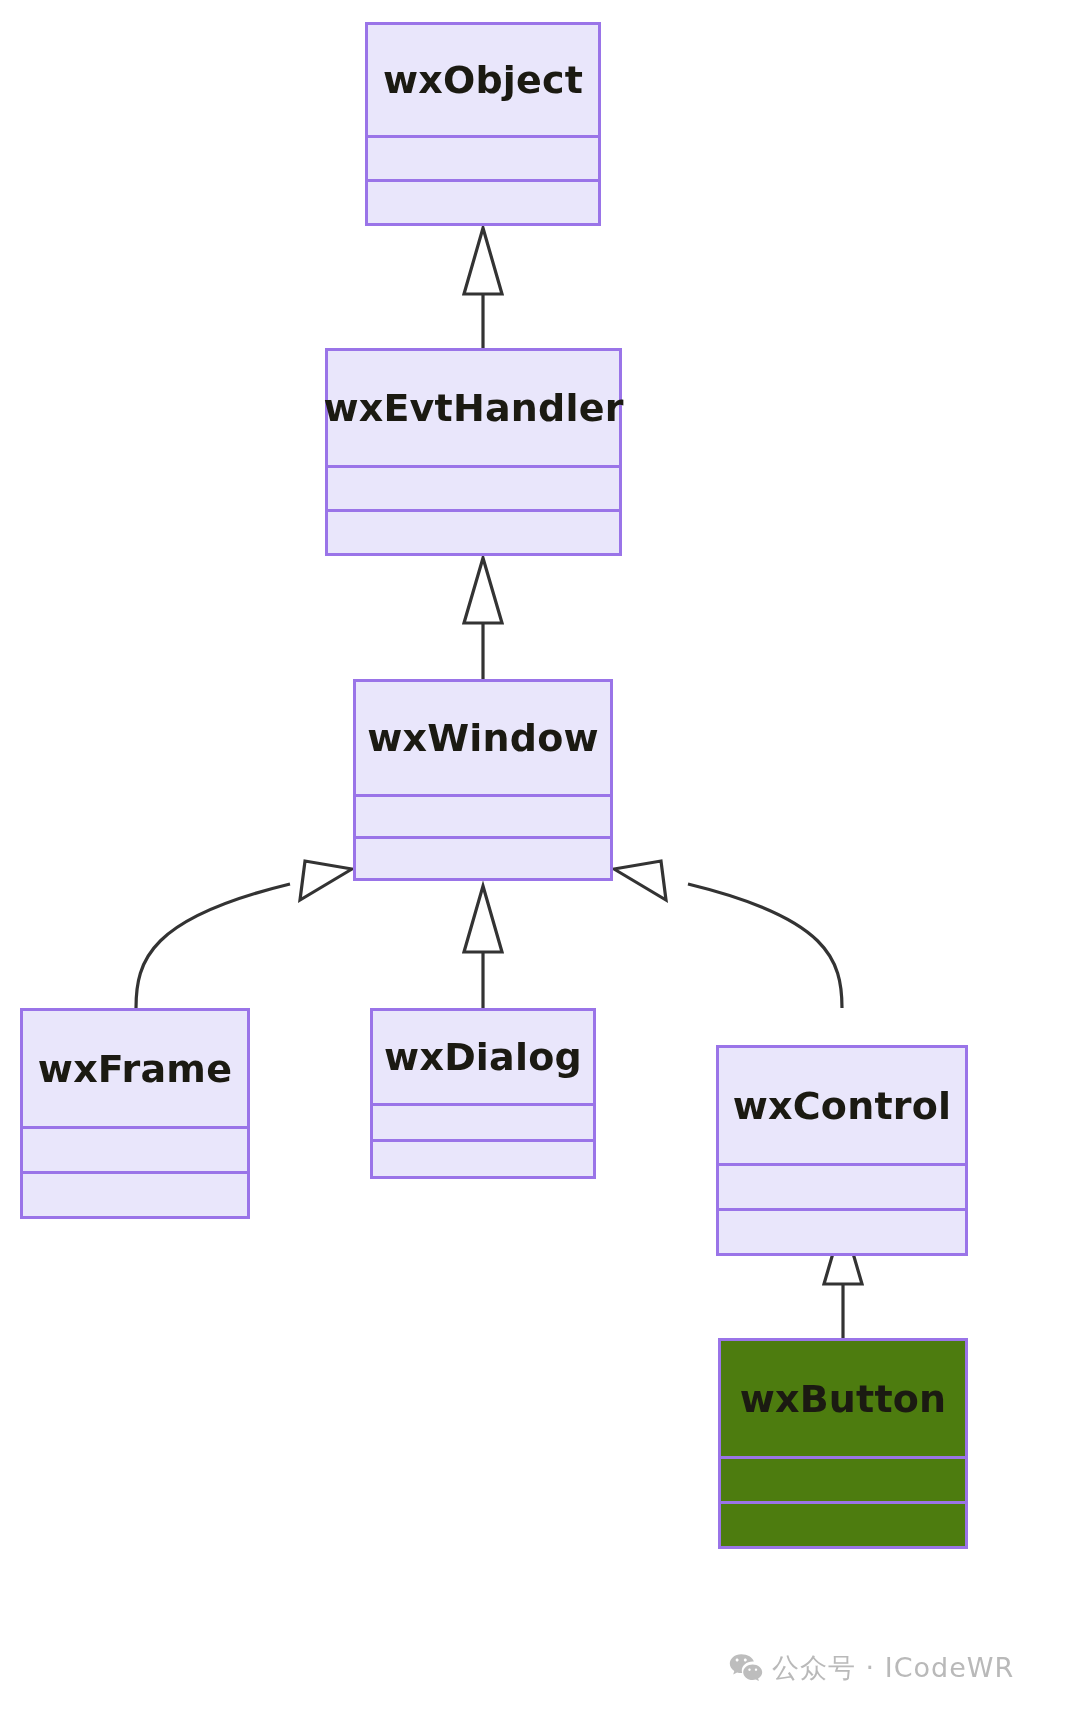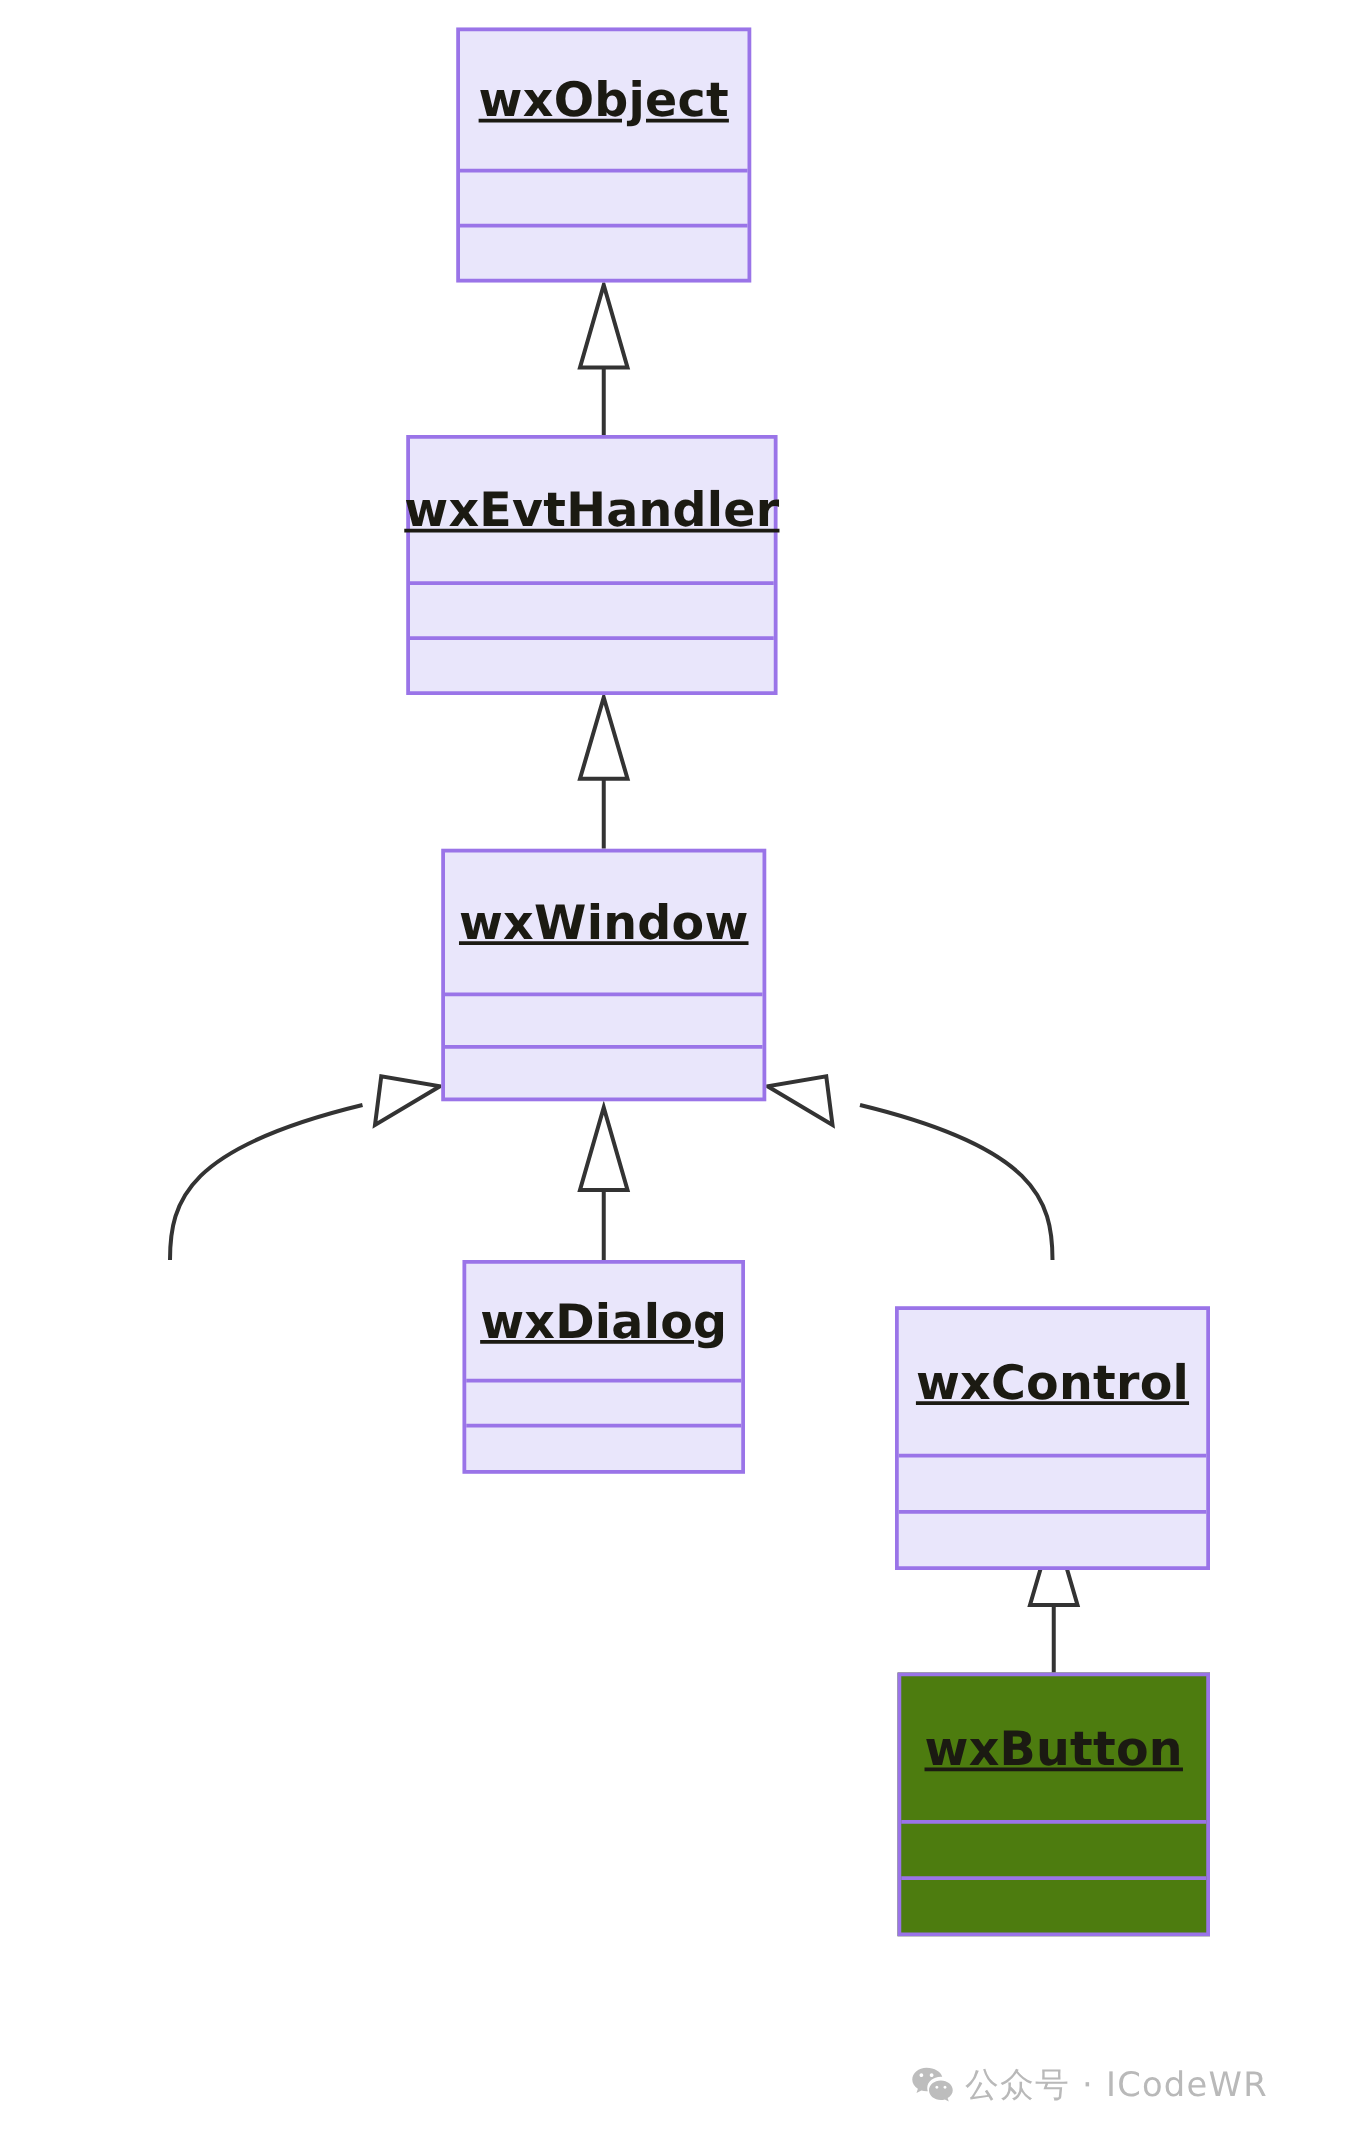--- a/index.html
+++ b/index.html
@@ -36,21 +36,20 @@
   }
   .uml-title {
     box-sizing: border-box;
     display: flex;
     align-items: center;
     justify-content: center;
     font-weight: bold;
     color: #1b1a12;
     letter-spacing: 0.2px;
     white-space: nowrap;
-    text-decoration: underline;
   }
   .uml-compartment {
     box-sizing: border-box;
     border-top: 3px solid #9a74e8;
   }
   .watermark {
     position: absolute;
     display: flex;
     align-items: center;
     gap: 9px;
@@ -116,20 +115,25 @@
     <div class="uml-compartment" style="height: 44px; border-top-color: rgb(154, 116, 232);"></div>
     <div class="uml-compartment" style="height: 44px; border-top-color: rgb(154, 116, 232);"></div>
   </div>
 
   <div class="uml-class" id="cls-2" style="left: 353px; top: 679px; width: 260px; height: 202px; background: rgb(233, 230, 251); border-color: rgb(154, 116, 232);">
     <div class="uml-title" style="height: 114px; font-size: 38px; color: rgb(27, 26, 18);">wxWindow</div>
     <div class="uml-compartment" style="height: 43px; border-top-color: rgb(154, 116, 232);"></div>
     <div class="uml-compartment" style="height: 43px; border-top-color: rgb(154, 116, 232);"></div>
   </div>
 
+  <div class="uml-class" id="cls-3" style="left: 20px; top: 1008px; width: 230px; height: 211px; background: rgb(233, 230, 251); border-color: rgb(154, 116, 232);">
+    <div class="uml-title" style="height: 115px; font-size: 38px; color: rgb(27, 26, 18);">wxFrame</div>
+    <div class="uml-compartment" style="height: 45px; border-top-color: rgb(154, 116, 232);"></div>
+    <div class="uml-compartment" style="height: 45px; border-top-color: rgb(154, 116, 232);"></div>
+  </div>
 
   <div class="uml-class" id="cls-4" style="left: 370px; top: 1008px; width: 226px; height: 171px; background: rgb(233, 230, 251); border-color: rgb(154, 116, 232);">
     <div class="uml-title" style="height: 115px; font-size: 38px; color: rgb(27, 26, 18);">wxDialog</div>
     <div class="uml-compartment" style="height: 45px; border-top-color: rgb(154, 116, 232);"></div>
     <div class="uml-compartment" style="height: 45px; border-top-color: rgb(154, 116, 232);"></div>
   </div>
 
   <div class="uml-class" id="cls-5" style="left: 716px; top: 1008px; width: 252px; height: 211px; background: rgb(233, 230, 251); border-color: rgb(154, 116, 232); margin-top: 37px;">
     <div class="uml-title" style="height: 115px; font-size: 38px; color: rgb(27, 26, 18);">wxControl</div>
     <div class="uml-compartment" style="height: 45px; border-top-color: rgb(154, 116, 232);"></div>

